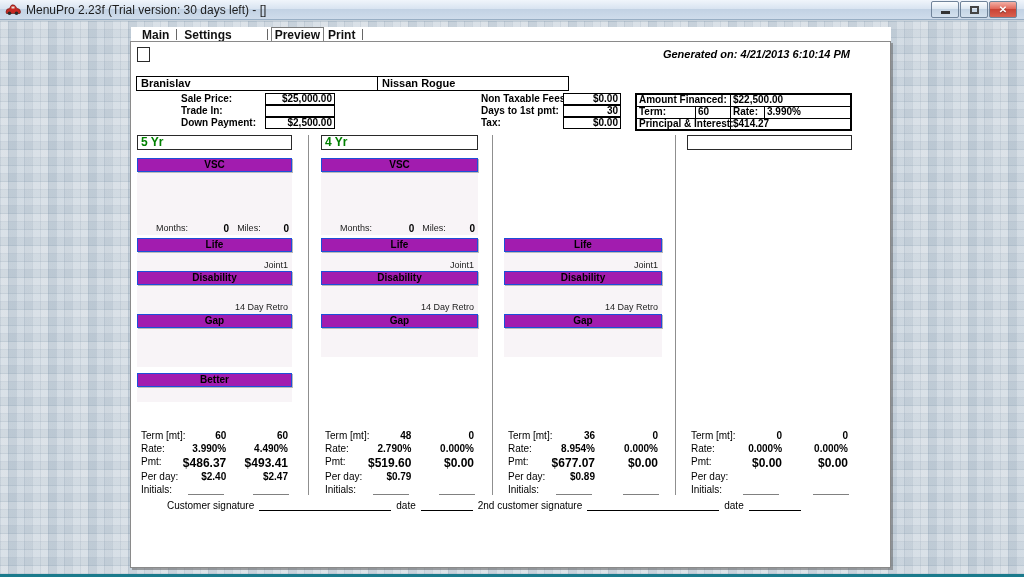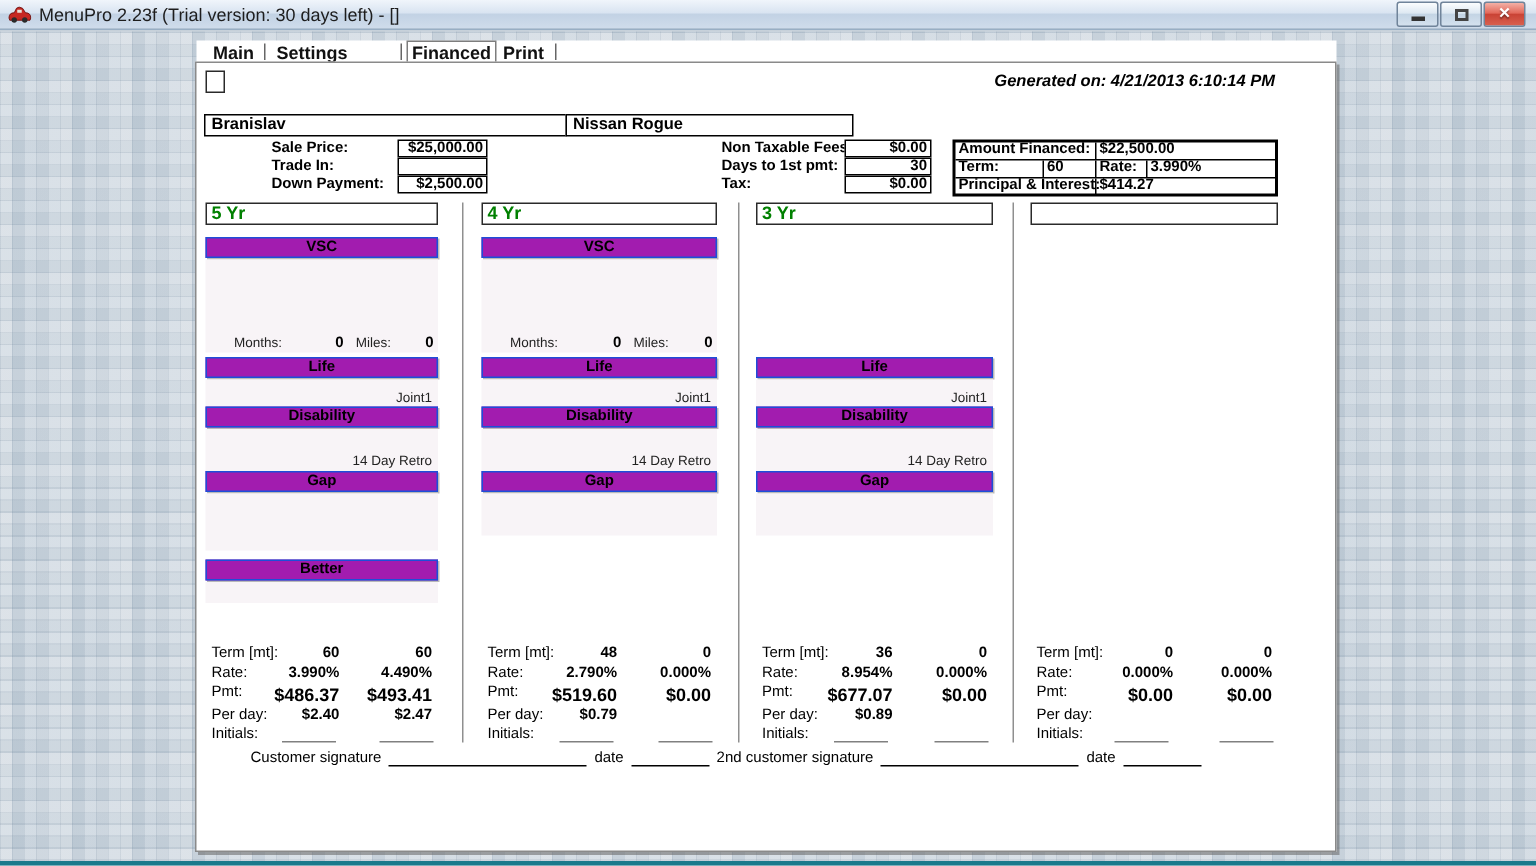--- a/index.html
+++ b/index.html
@@ -65,21 +65,21 @@
   .cust-name { left:5px;  width:242px; }
   .cust-veh  { left:246px; width:192px; }
   
   .dgroup { position:absolute; top:51px; }
   .drow { height:12px; margin-bottom:0; white-space:nowrap; }
   .dlab { display:inline-block; font-weight:bold; font-size:10px; vertical-align:top; line-height:12px; }
   .dbox {
     display:inline-block; border:1px solid #000; height:12px; line-height:10px;
     font-weight:bold; text-align:right; padding:0 2px; background:#fff; vertical-align:top;
   }
-  #g1 { left:50px; }  #g1 .dlab { width:84px; } #g1 .dbox { width:60px; }
+  #g1 { left:50px; }  #g1 .dlab { width:84px; } #g1 .dbox { width:70px; }
   #g2 { left:208px; } #g2 .dlab { width:69px; } #g2 .dbox { width:55px; }
   #g3 { left:350px; } #g3 .dlab { width:82px; } #g3 .dbox { width:58px; }
   .finbox {
     position:absolute; left:504px; top:51px; width:217px; height:38px;
     border:2px solid #000; background:#fff;
   }
   .finrow { position:relative; height:11px; line-height:10px; white-space:nowrap; }
   .finrow + .finrow { border-top:1px solid #000; height:12px; }
   .fcell { position:absolute; top:0; bottom:0; line-height:10px; padding:0 2px; }
   .fcell.b { font-weight:bold; }
@@ -150,21 +150,21 @@
 </div>
 
 <div class="client">
 
   <div class="tabbar">
     <span class="tab">Main</span>
     <span class="tsep"></span>
     <span class="tab">Settings</span>
     <span class="tsp-wide"></span>
     <span class="tsep"></span>
-    <span class="tab active">Financed</span>
+    <span class="tab active">Preview</span>
     <span class="tab">Print</span>
     <span class="tsep"></span>
   </div>
 
   <div class="page">
 
     <div class="chk"></div>
     <div class="gen">Generated on:  4/21/2013 6:10:14 PM</div>
 
     <div class="custbox cust-name">Branislav</div>
@@ -296,21 +296,20 @@
         <span class="bvb"></span>
       </div>
       <div class="brow" style="top:349px;">
         <span class="bl">Initials:</span>
       </div>
       <div class="ila"></div>
       <div class="ilb"></div>
     </div>
 
     <div class="pcol" id="c3">
-      <div class="chead">3 Yr</div>
       <div class="secbox" style="top:103px;">Life</div>
       <div class="shade" style="top:118px; height:18px;">
         <span class="tagr" style="bottom:1px;">Joint1</span>
       </div>
       <div class="secbox" style="top:136px;">Disability</div>
       <div class="shade" style="top:151px; height:28px;">
         <span class="tagr" style="bottom:2px;">14 Day Retro</span>
       </div>
       <div class="secbox" style="top:179px;">Gap</div>
       <div class="shade" style="top:194px; height:28px;"></div>

